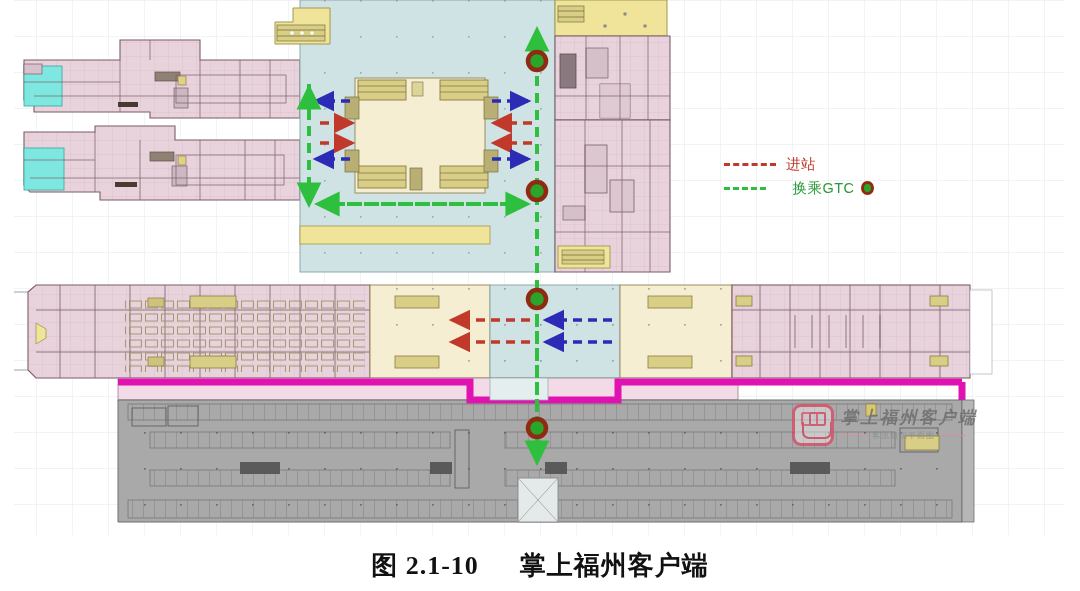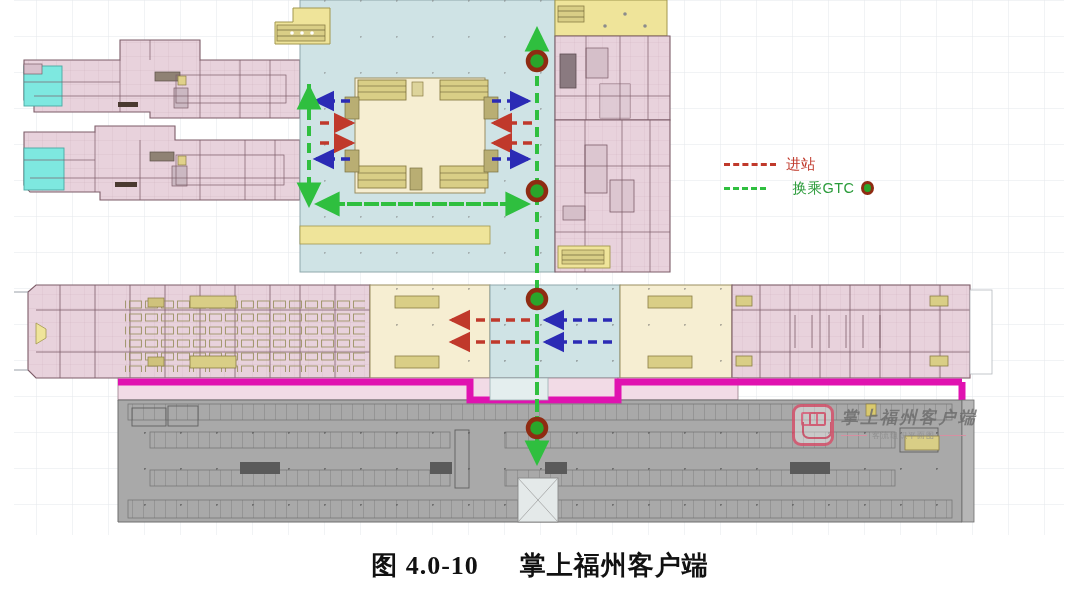--- a/index.html
+++ b/index.html
@@ -386,18 +386,18 @@
       <div class="wm-main">掌上福州客户端</div>
       <div class="wm-sub">
         <span class="bar l"></span>
         <span class="wm-subtxt">客流组织平面图</span>
         <span class="bar r"></span>
       </div>
     </div>
   </div>
 
   <div id="caption">
-    <span>图 4.0-10</span>
+    <span>图 2.1-10</span>
     <span class="gap"></span>
     <span>掌上福州客户端</span>
   </div>
 
 </div>
 
 </body></html>

